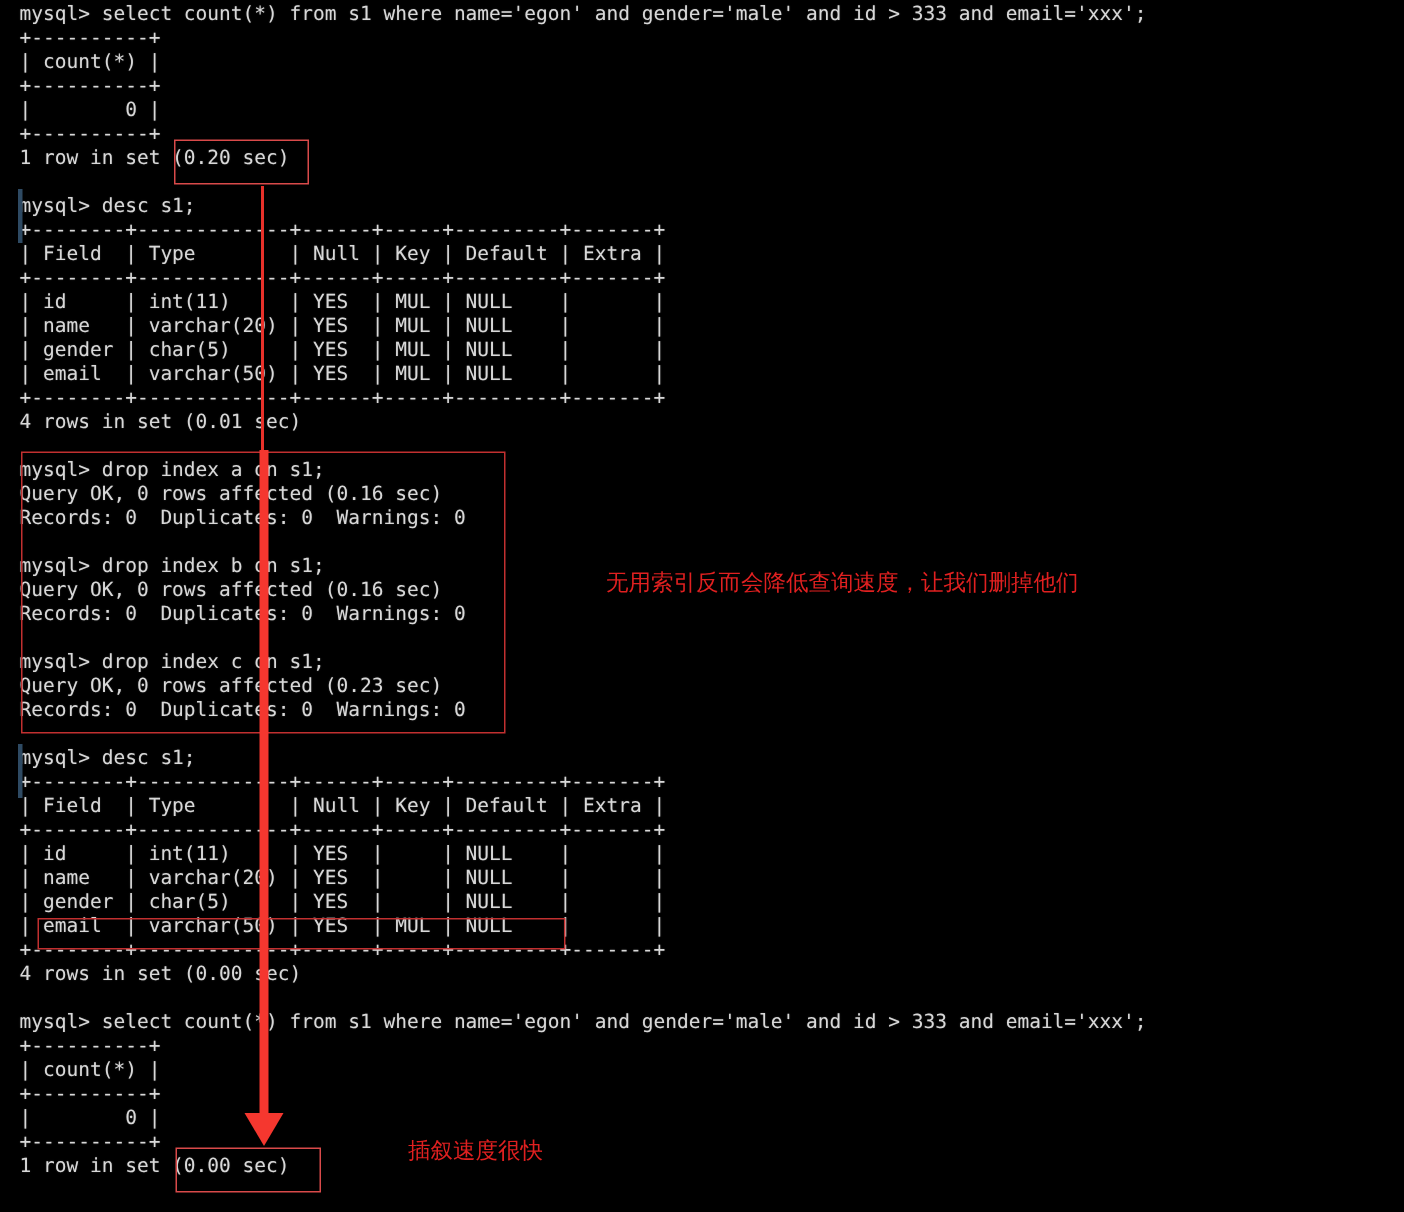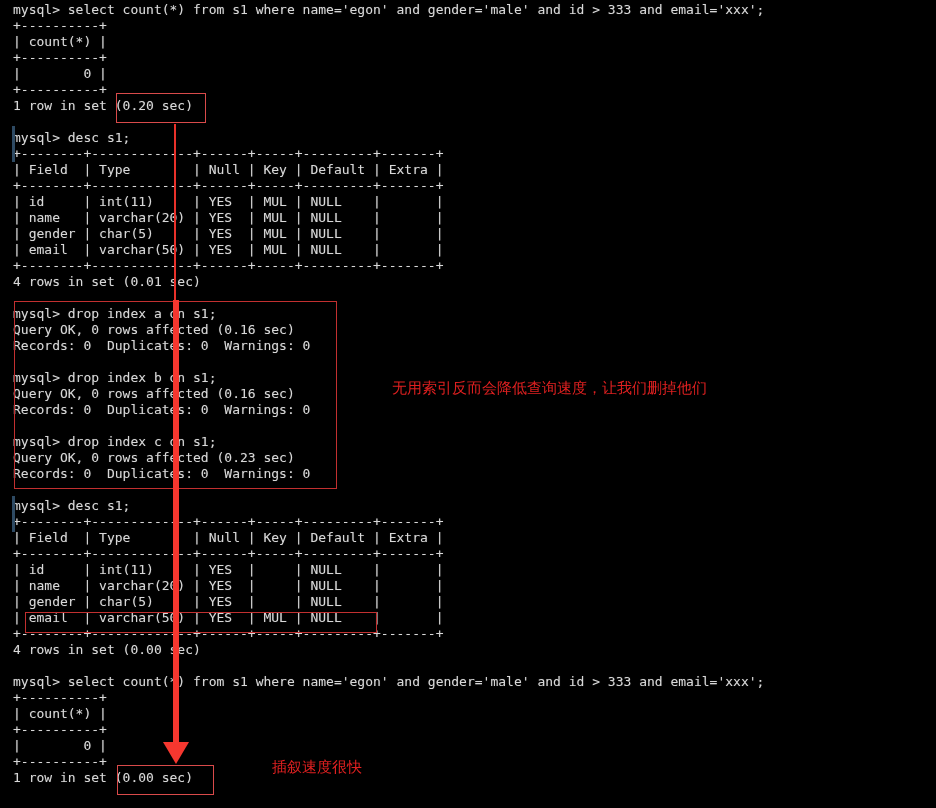--- a/index.html
+++ b/index.html
@@ -91,17 +91,17 @@
   <div class="anno anno-box" style="left:13px; top:612px; width:352px; height:21px;"></div>
 
   <div class="anno anno-box bright" style="left:105px; top:765px; width:97px; height:30px;"></div>
 
   <div class="anno arrow-stem-thin" style="left:162px; top:124px; width:2px; height:182px;"></div>
 
   <div class="anno arrow-stem-thick" style="left:161px; top:300px; width:6px; height:444px;"></div>
 
   <div class="anno arrow-head" style="left:151px; top:742px;"></div>
 
-  <div class="anno anno-text" style="left:380px; top:379px;">无用索引反而会降低查询速度，让我们删掉他们</div>
+  <div class="anno anno-text" style="left:392px; top:379px;">无用索引反而会降低查询速度，让我们删掉他们</div>
 
   <div class="anno anno-text" style="left:260px; top:758px;text-align:right;">插叙速度很快</div>
 
 </div>
 
 </body></html>

